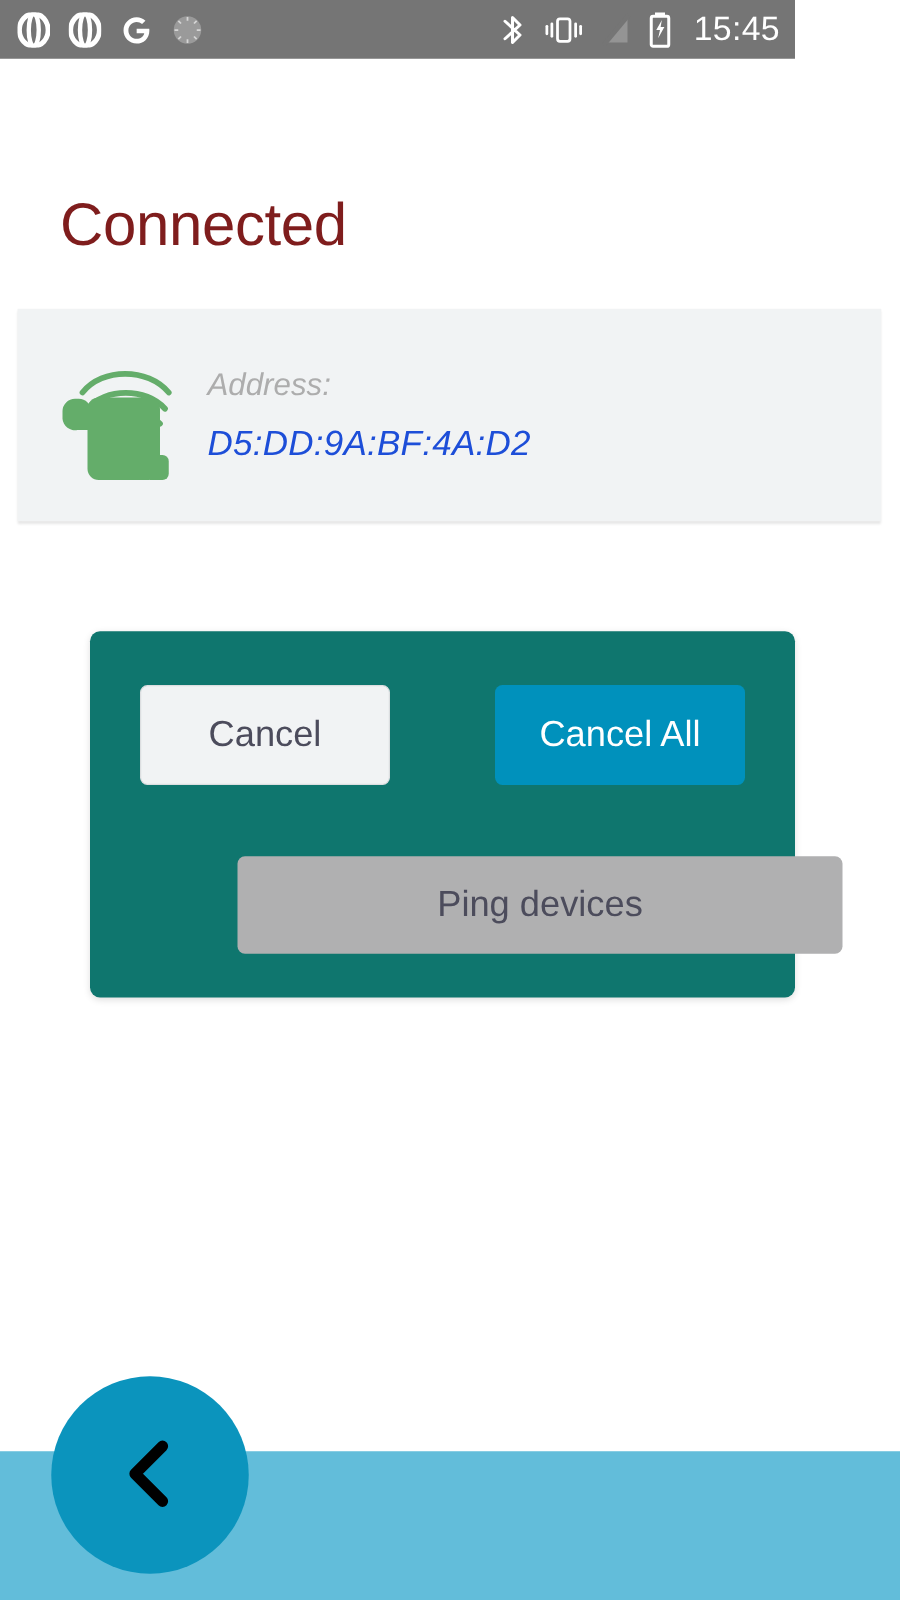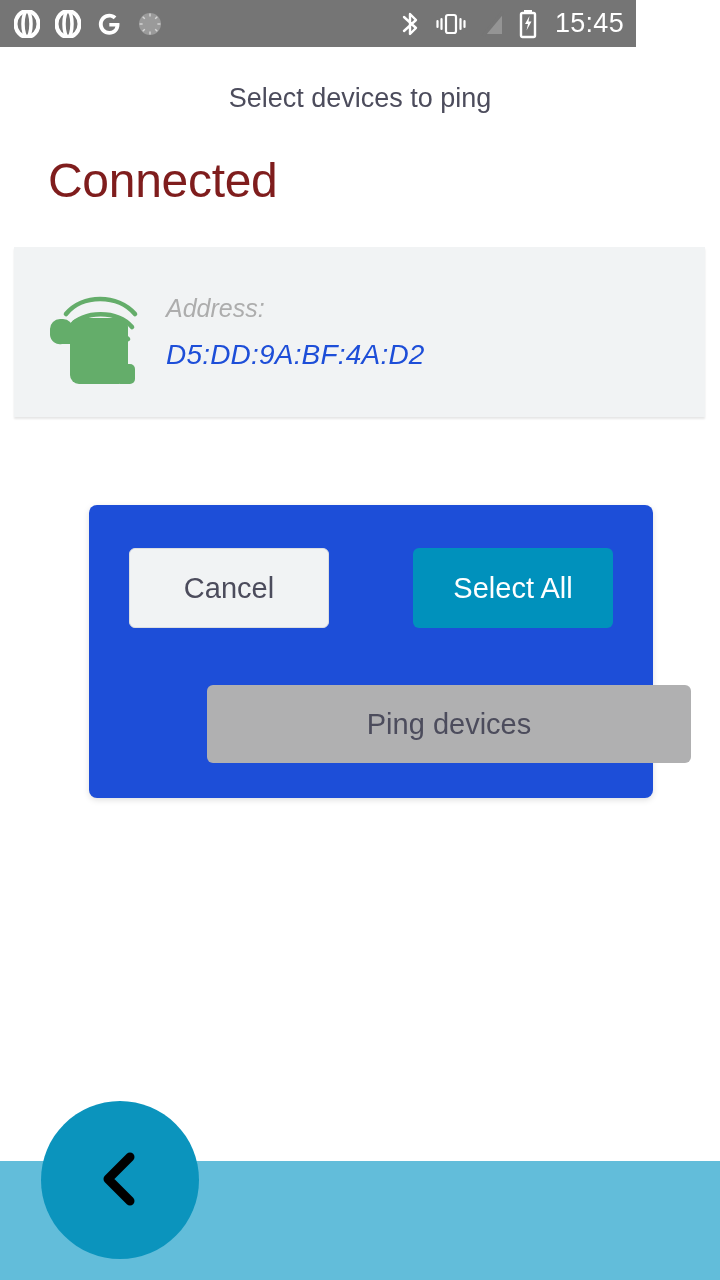--- a/index.html
+++ b/index.html
@@ -43,22 +43,22 @@
     display:flex; align-items:center;
   }
   .device-icon { width:112px; margin-left:22px; flex:0 0 auto;
                  display:flex; align-items:center; justify-content:center; }
   .device-text { margin-left:18px; display:flex; flex-direction:column; gap:16px;font-style:italic; }
   .device-label { font-size:25px; color:#adadad; }
   .device-value { font-size:28px; color:#1d4ed8; letter-spacing:0.2px; }
 
   
   .dialog {
-    position:absolute; top:505px; left:89px; width:564px; height:293px;
-    background:#1d4ed8; border-radius:8px;
+    position:absolute; top:505px; left:72px; width:564px; height:293px;
+    background:#0f766e; border-radius:8px;
     box-shadow:0 2px 6px rgba(0,0,0,0.13);
     text-decoration:underline;
   }
   .dlg-row-top {
     position:absolute; top:43px; left:40px; right:40px;
     display:flex; justify-content:space-between; align-items:flex-start;
   }
   .btn {
     font-family:"Liberation Sans", sans-serif;
     border:none; outline:none; cursor:pointer;
@@ -157,21 +157,20 @@
         <svg width="18" height="30" viewBox="0 0 18 30">
           <rect x="5" y="1" width="8" height="3" fill="#ffffff"></rect>
           <rect x="2" y="4" width="14" height="24" rx="1.5" fill="none" stroke="#ffffff" stroke-width="2.4"></rect>
           <path d="M10.5 7l-4.5 8h3l-1.5 6.5 5-9h-3z" fill="#ffffff"></path>
         </svg>
       </span>
       <span class="sb-time">15:45</span>
     </div>
   </div>
 
-  <div class="page-title">Select devices to ping</div>
   <div class="section-heading">Connected</div>
 
   <div class="device-card">
     <div class="device-icon">
       <svg width="104" height="112" viewBox="0 0 104 112">
         <g fill="none" stroke="#64ad6a" stroke-width="4.6" stroke-linecap="round">
           <path d="M26 38 C42 18, 78 18, 95 38"></path>
           <path d="M30 51 C44 34, 77 34, 92 51"></path>
           <path d="M34 63 C46 50, 76 50, 88 63"></path>
         </g>
@@ -183,21 +182,21 @@
     </div>
     <div class="device-text">
       <span class="device-label">Address:</span>
       <span class="device-value">D5:DD:9A:BF:4A:D2</span>
     </div>
   </div>
 
   <div class="dialog">
     <div class="dlg-row-top">
       <button class="btn btn-cancel">Cancel</button>
-      <button class="btn btn-selectall">Select All</button>
+      <button class="btn btn-selectall">Cancel All</button>
     </div>
     <button class="btn btn-ping">Ping devices</button>
   </div>
 
   <div class="bottom-bar"></div>
   <button class="fab">
     <span>
       <svg width="74" height="74" viewBox="0 0 74 74">
         <path d="M47 15 L25 37 L47 59" fill="none" stroke="#000000" stroke-width="9" stroke-linecap="round" stroke-linejoin="round"></path>
       </svg>

